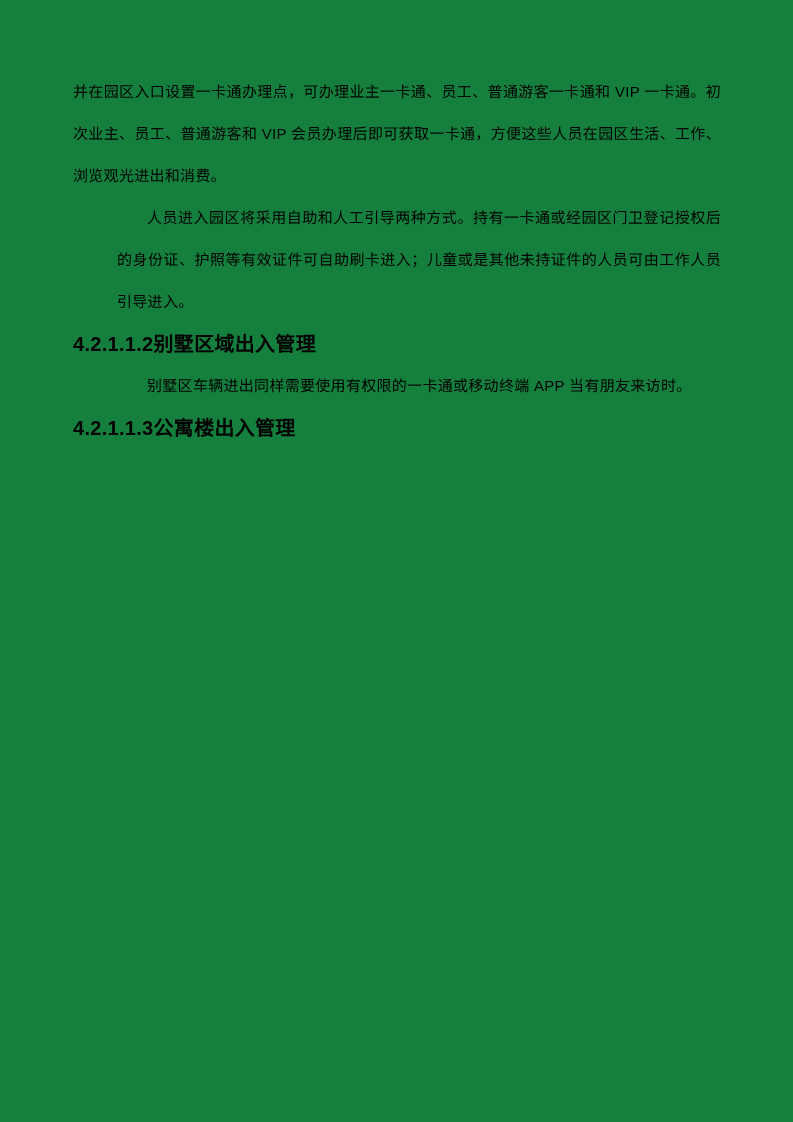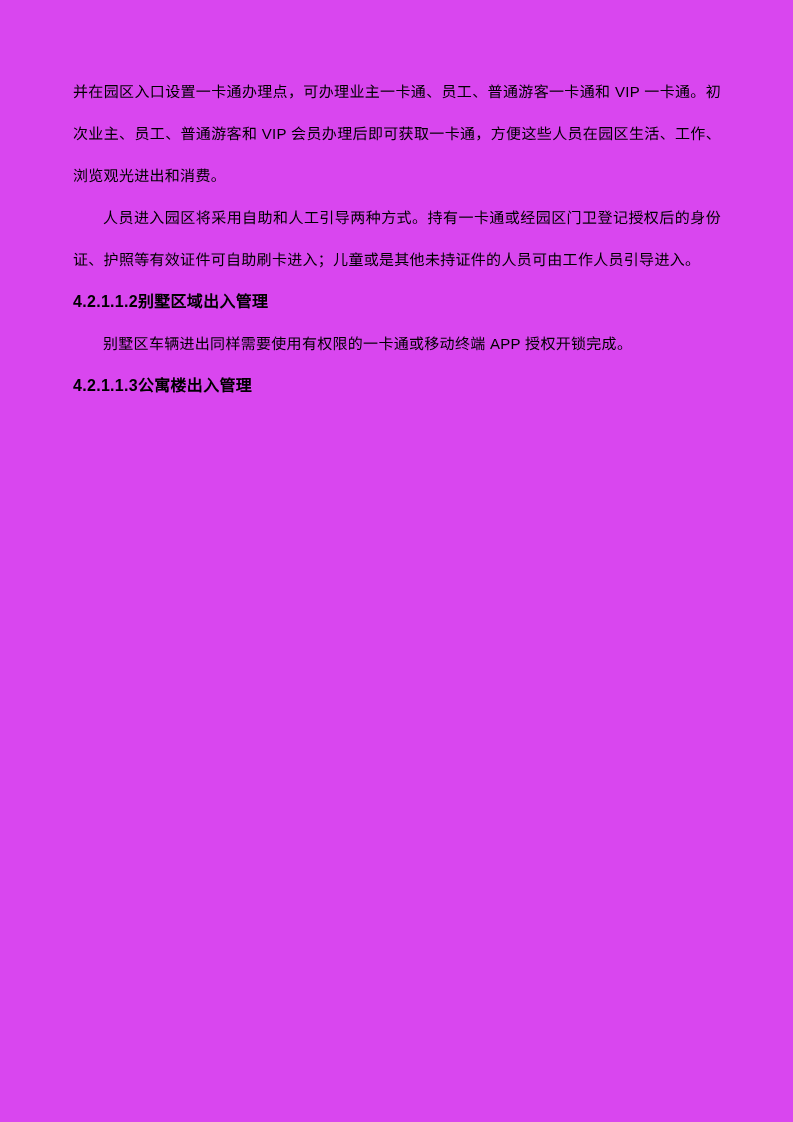--- a/index.html
+++ b/index.html
@@ -4,53 +4,54 @@
 <style>
   html, body {
     margin: 0;
     padding: 0;
     background: #ffffff;
   }
   .page {
     position: relative;
     width: 793px;
     height: 1122px;
-    background: #d946ef;
+    background: #15803d;
     overflow: hidden;
     font-family: "Liberation Sans", "DejaVu Sans", sans-serif;
   }
   .content {
     position: absolute;
     left: 73px;
     top: 71px;
     width: 648px;
     color: #000000;
     font-size: 15px;
     line-height: 42px;
     text-align: justify;
     letter-spacing: 0.3px;
   }
   .content p {
     margin: 0;
     padding: 0;
   }
   p.body.indent {
     text-indent: 2em;
+    margin-left: 44px;
   }
   p.heading {
     font-weight: bold;
-    font-size: 16px;
+    font-size: 20px;
     text-align: left;
     text-indent: 0;
   }
 </style>
 </head>
 <body>
 
 <div class="page">
   <div class="content">
     <p class="body">并在园区入口设置一卡通办理点，可办理业主一卡通、员工、普通游客一卡通和 VIP 一卡通。初次业主、员工、普通游客和 VIP 会员办理后即可获取一卡通，方便这些人员在园区生活、工作、浏览观光进出和消费。</p>
     <p class="body indent">人员进入园区将采用自助和人工引导两种方式。持有一卡通或经园区门卫登记授权后的身份证、护照等有效证件可自助刷卡进入；儿童或是其他未持证件的人员可由工作人员引导进入。</p>
     <p class="heading">4.2.1.1.2别墅区域出入管理</p>
-    <p class="body indent">别墅区车辆进出同样需要使用有权限的一卡通或移动终端 APP 授权开锁完成。</p>
+    <p class="body indent">别墅区车辆进出同样需要使用有权限的一卡通或移动终端 APP 当有朋友来访时。</p>
     <p class="heading">4.2.1.1.3公寓楼出入管理</p>
   </div>
 </div>
 
 </body></html>

